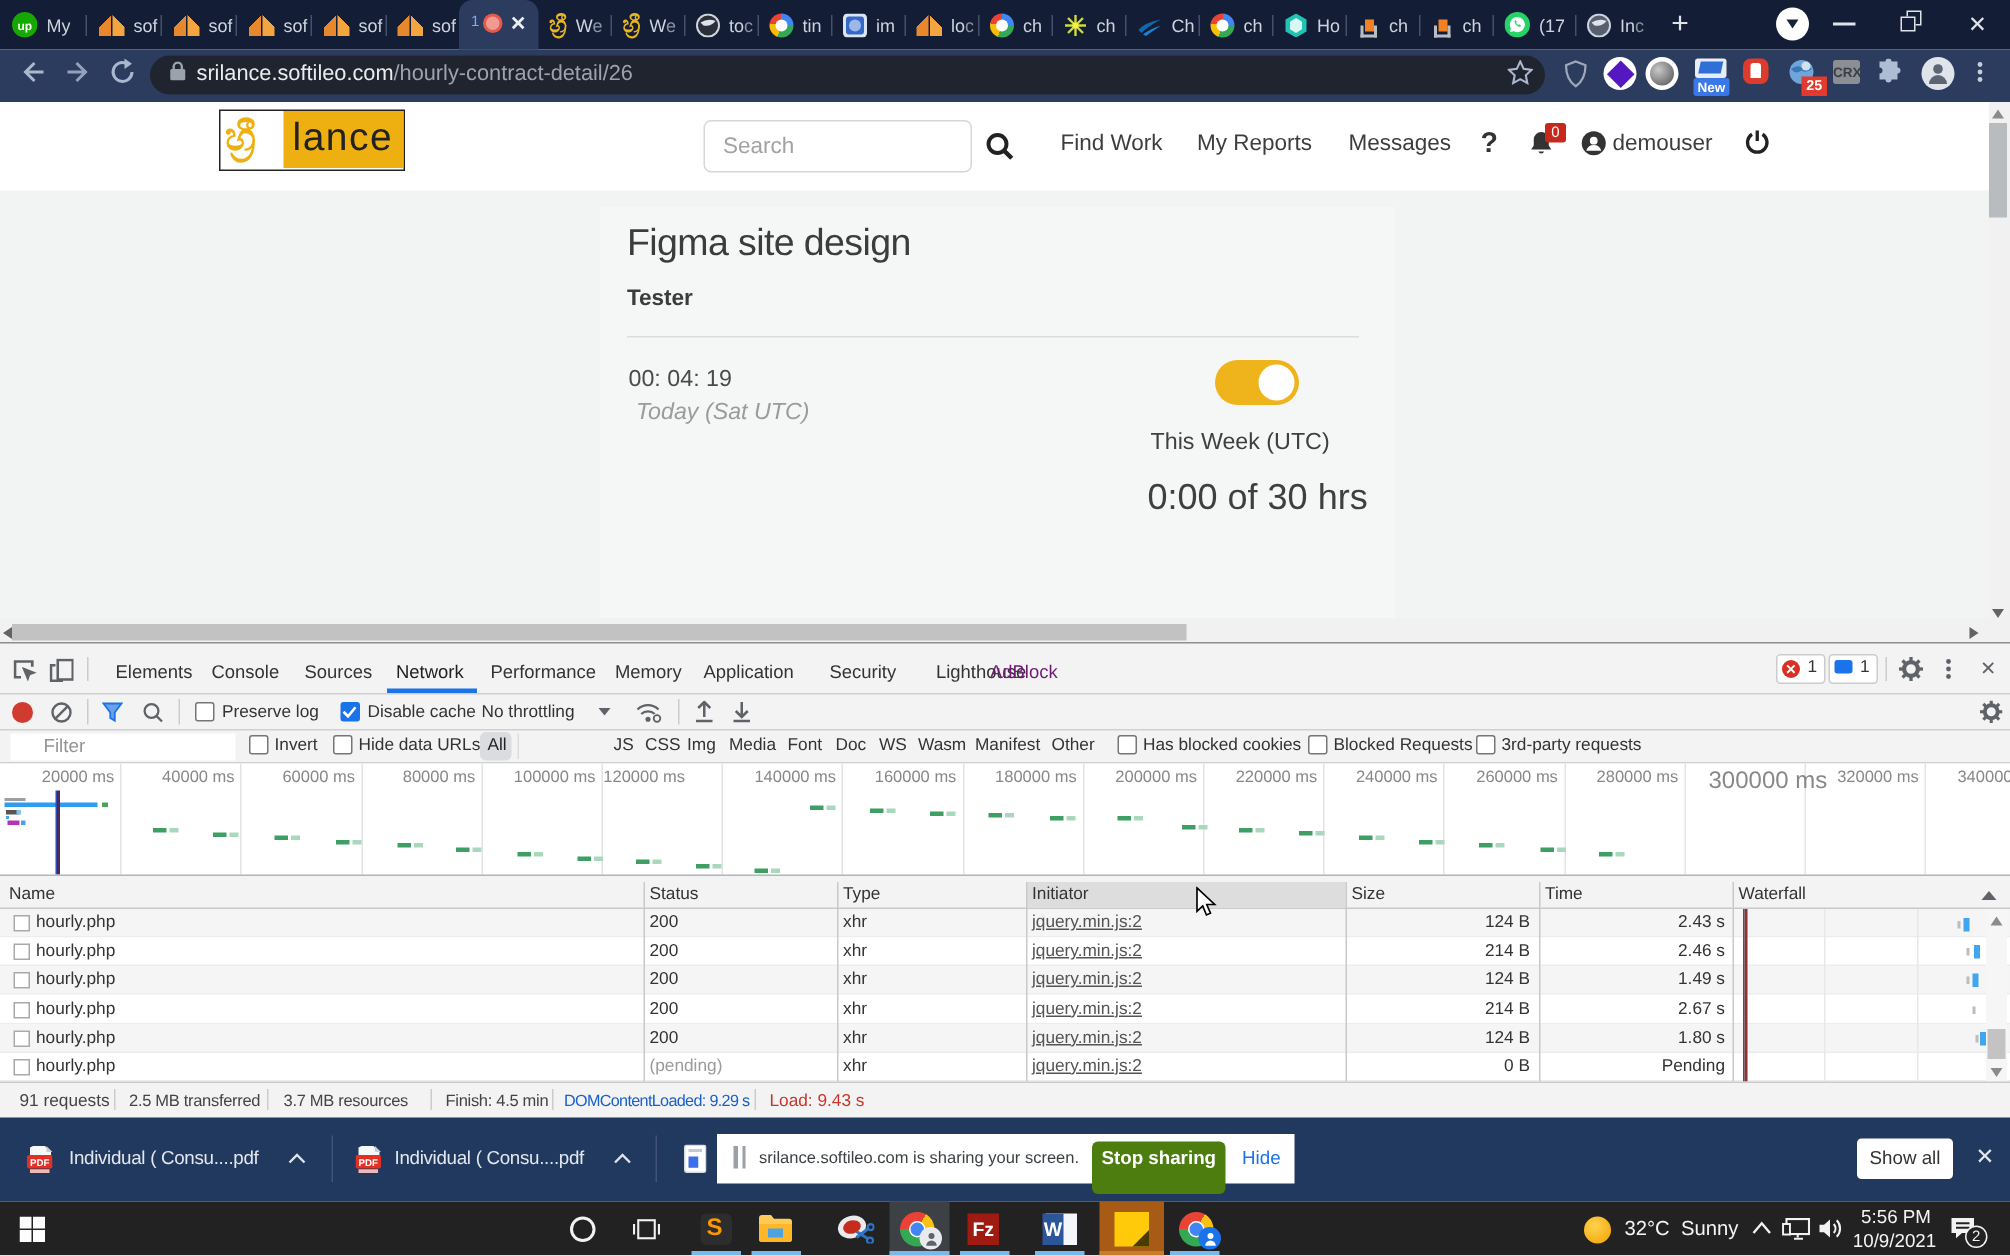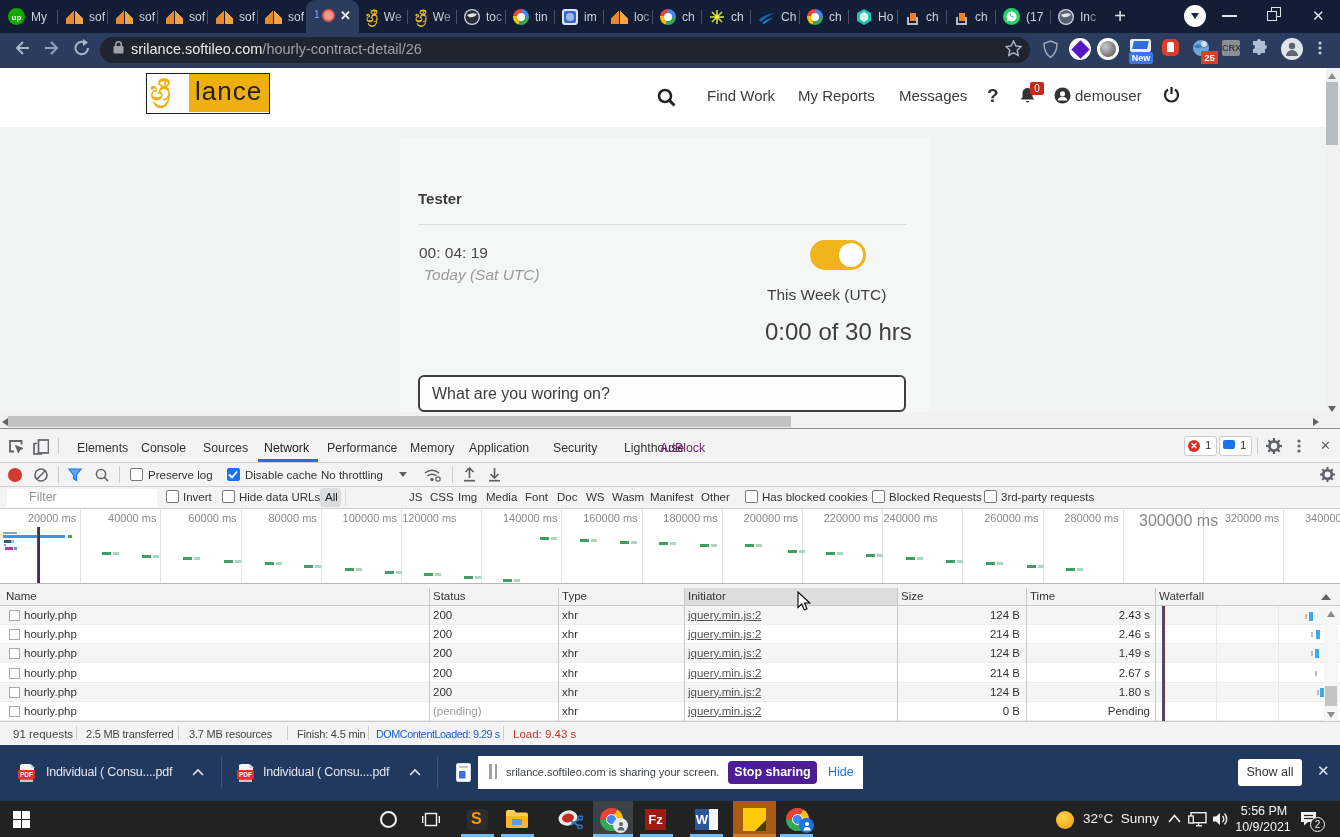--- a/index.html
+++ b/index.html
@@ -250,20 +250,23 @@
       </svg>
   </div>
   <div id="page" class="abs">
 
     <div class="abs" style="left:0;top:0;width:1326px;height:59px;background:#fff;"></div>
     <div class="abs" style="left:146px;top:5px;width:124px;height:41px;border:1.5px solid #222;box-sizing:border-box;background:#fff;">
       <div class="abs" style="left:41.5px;top:0;width:80px;height:38px;background:#eeb011;"></div>
       <div class="abs" style="left:3px;top:2px;color:#eeb011;font-size:26px;font-weight:bold;">හ්‍රී</div>
       <div class="abs" style="left:48px;top:2px;color:#222;font-size:26px;font-weight:400;letter-spacing:1px;">lance</div>
     </div>
+    <div class="abs" style="left:469px;top:12px;width:179px;height:35px;border:1px solid #d7d7d7;border-radius:5px;box-sizing:border-box;background:#fff;">
+      <span style="position:absolute;left:12px;top:8px;color:#a2a2a2;font-size:15px;">Search</span>
+    </div>
     <svg class="abs" style="left:657px;top:20px;" width="19" height="19" viewBox="0 0 19 19">
         <circle cx="8" cy="8" r="6" stroke="#222" stroke-width="2.6" fill="none"></circle>
         <line x1="12.5" y1="12.5" x2="17.5" y2="17.5" stroke="#222" stroke-width="3"></line>
       </svg>
     <div class="abs" style="left:707px;top:19px;font-size:15px;color:#3d3d3d;">Find Work</div>
     <div class="abs" style="left:798px;top:19px;font-size:15px;color:#3d3d3d;">My Reports</div>
     <div class="abs" style="left:899px;top:19px;font-size:15px;color:#3d3d3d;">Messages</div>
     <div class="abs" style="left:987px;top:17px;font-size:19px;font-weight:bold;color:#333;">?</div>
     <svg class="abs" style="left:1019px;top:19px;" width="17" height="17" viewBox="0 0 17 17">
         <path d="M8.5 1 a5 5 0 0 1 5 5 v4 l1.7 2.6 H1.8 L3.5 10 V6 a5 5 0 0 1 5-5z" fill="#333"></path>
@@ -276,32 +279,30 @@
         <path d="M3.5 13.5 a5.2 5.2 0 0 1 10 0z" fill="#fff"></path>
       </svg>
     <div class="abs" style="left:1075px;top:19px;font-size:15px;color:#3d3d3d;">demouser</div>
     <svg class="abs" style="left:1163px;top:18px;" width="17" height="17" viewBox="0 0 17 17">
         <path d="M8.5 1 v7" stroke="#222" stroke-width="2.2"></path>
         <path d="M5 3.5 a6.5 6.5 0 1 0 7 0" stroke="#222" stroke-width="2.2" fill="none"></path>
       </svg>
 
     <div class="abs" style="left:0;top:59px;width:1326px;height:285px;background:#f2f3f3;"></div>
     <div class="abs" style="left:400px;top:70px;width:530px;height:274px;background:#f5f6f6;"></div>
+    <div class="abs" style="left:418px;top:80px;font-size:25px;letter-spacing:-0.4px;color:#3c3c3c;">Figma site design</div>
     <div class="abs" style="left:418px;top:122px;font-size:15px;font-weight:bold;color:#3c3c3c;">Tester</div>
     <div class="abs" style="left:418px;top:156px;width:488px;height:1px;background:#dcdcdc;"></div>
     <div class="abs" style="left:419px;top:176px;font-size:15.5px;color:#4a4a4a;">00: 04: 19</div>
     <div class="abs" style="left:424px;top:198px;font-size:15.5px;color:#9b9b9b;font-style:italic;">Today (Sat UTC)</div>
     <div class="abs" style="left:810px;top:172px;width:56px;height:30px;border-radius:15px;background:#efb31b;">
       <div class="abs" style="left:29px;top:3px;width:24px;height:24px;border-radius:50%;background:#fff;"></div>
     </div>
     <div class="abs" style="left:767px;top:218px;font-size:15.5px;color:#3f3f3f;">This Week (UTC)</div>
     <div class="abs" style="left:765px;top:250px;font-size:24px;color:#3f3f3f;">0:00 of 30 hrs</div>
-    <div class="abs" style="left:418px;top:307px;width:488px;height:37px;border:2px solid #3f3f3f;border-radius:6px;box-sizing:border-box;background:#fdfdfd;">
-      <span style="position:absolute;left:12px;top:8px;font-size:16px;color:#3c3c3c;">What are you woring on?</span>
-    </div>
 
     <div class="abs" style="left:1326px;top:0;width:14px;height:344px;background:#f1f1f1;"></div>
     <div class="abs" style="left:1328px;top:5px;width:0;height:0;border-left:4.5px solid transparent;border-right:4.5px solid transparent;border-bottom:6px solid #8b8b8b;"></div>
     <div class="abs" style="left:1326px;top:14px;width:12px;height:63px;background:#b9bcbe;"></div>
     <div class="abs" style="left:1328px;top:338px;width:0;height:0;border-left:4.5px solid transparent;border-right:4.5px solid transparent;border-top:6px solid #636363;"></div>
   </div>
 
   <div id="hscroll" class="abs" style="left:0;top:412px;width:1340px;height:16px;background:#f1f1f1;">
     <div class="abs" style="left:2px;top:6px;width:0;height:0;border-top:4px solid transparent;border-bottom:4px solid transparent;border-right:6px solid #636363;"></div>
     <div class="abs" style="left:8px;top:4px;width:783px;height:11px;background:#c2c2c2;"></div>
@@ -460,21 +461,21 @@
     <div class="abs" style="left:482.4px;top:83px;width:75px;text-align:right;color:#888;font-size:11px;">140000&nbsp;ms</div>
     <div class="abs" style="left:641.6px;top:80px;width:1px;height:74px;background:#e3e3e3;"></div>
     <div class="abs" style="left:562.6px;top:83px;width:75px;text-align:right;color:#888;font-size:11px;">160000&nbsp;ms</div>
     <div class="abs" style="left:721.8px;top:80px;width:1px;height:74px;background:#e3e3e3;"></div>
     <div class="abs" style="left:642.8px;top:83px;width:75px;text-align:right;color:#888;font-size:11px;">180000&nbsp;ms</div>
     <div class="abs" style="left:802px;top:80px;width:1px;height:74px;background:#e3e3e3;"></div>
     <div class="abs" style="left:723px;top:83px;width:75px;text-align:right;color:#888;font-size:11px;">200000&nbsp;ms</div>
     <div class="abs" style="left:882.2px;top:80px;width:1px;height:74px;background:#e3e3e3;"></div>
     <div class="abs" style="left:803.2px;top:83px;width:75px;text-align:right;color:#888;font-size:11px;">220000&nbsp;ms</div>
     <div class="abs" style="left:962.4px;top:80px;width:1px;height:74px;background:#e3e3e3;"></div>
-    <div class="abs" style="left:883.4px;top:83px;width:75px;text-align:left;color:#888;font-size:11px;">240000&nbsp;ms</div>
+    <div class="abs" style="left:883.4px;top:83px;width:75px;text-align:right;color:#888;font-size:11px;">240000&nbsp;ms</div>
     <div class="abs" style="left:1042.6px;top:80px;width:1px;height:74px;background:#e3e3e3;"></div>
     <div class="abs" style="left:963.6px;top:83px;width:75px;text-align:right;color:#888;font-size:11px;">260000&nbsp;ms</div>
     <div class="abs" style="left:1122.8px;top:80px;width:1px;height:74px;background:#e3e3e3;"></div>
     <div class="abs" style="left:1043.8px;top:83px;width:75px;text-align:right;color:#888;font-size:11px;">280000&nbsp;ms</div>
     <div class="abs" style="left:1203px;top:80px;width:1px;height:74px;background:#e3e3e3;"></div>
     <div class="abs" style="left:1139px;top:83px;width:75px;text-align:right;color:#888;font-size:16px;">300000&nbsp;ms</div>
     <div class="abs" style="left:1283.2px;top:80px;width:1px;height:74px;background:#e3e3e3;"></div>
     <div class="abs" style="left:1204.2px;top:83px;width:75px;text-align:right;color:#888;font-size:11px;">320000&nbsp;ms</div>
 
     <div class="abs" style="left:1284.4px;top:83px;width:75px;text-align:right;color:#888;font-size:11px;">340000&nbsp;ms</div>
@@ -680,21 +681,21 @@
     <svg class="abs" style="left:456px;top:18px;" width="15" height="19" viewBox="0 0 15 19">
         <rect x="0.5" y="0.5" width="14" height="18" rx="1.5" fill="#fff" stroke="#d7dbe2"></rect>
         <rect x="3" y="8" width="6.5" height="7.5" fill="#3d6fe8"></rect>
         <rect x="3" y="3" width="9" height="2" fill="#c3c9d4"></rect>
       </svg>
 
     <div class="abs" style="left:478px;top:11px;width:385px;height:33px;background:#fff;">
       <span class="abs" style="left:11px;top:8px;width:2.5px;height:15px;background:#9aa0a6;"></span>
       <span class="abs" style="left:16.5px;top:8px;width:2.5px;height:15px;background:#9aa0a6;"></span>
       <span class="abs" style="left:28px;top:10px;color:#3c4043;font-size:11px;">srilance.softileo.com is sharing your screen.</span>
-      <span class="abs" style="left:250px;top:5px;width:89px;height:23px;background:#4c1d95;border-radius:4px;color:#fff;font-size:12.5px;font-weight:bold;text-align:center;line-height:23px;">Stop sharing</span>
+      <span class="abs" style="left:250px;top:5px;width:89px;height:35px;background:#4d7c0f;border-radius:4px;color:#fff;font-size:12.5px;font-weight:bold;text-align:center;line-height:23px;">Stop sharing</span>
       <span class="abs" style="left:350px;top:9px;color:#1a73e8;font-size:12.5px;">Hide</span>
     </div>
 
     <div class="abs" style="left:1238px;top:14px;width:64px;height:27px;background:#fff;border-radius:3px;color:#333;font-size:12.5px;text-align:center;line-height:27px;">Show all</div>
     <div class="abs" style="left:1317px;top:17px;color:#e3e7ee;font-size:15px;">✕</div>
   </div>
   <div id="taskbar" class="abs">
 
     <svg class="abs" style="left:13px;top:10px;" width="17" height="17" viewBox="0 0 17 17">
         <rect x="0" y="0" width="8" height="8" fill="#fdfdfd"></rect>

